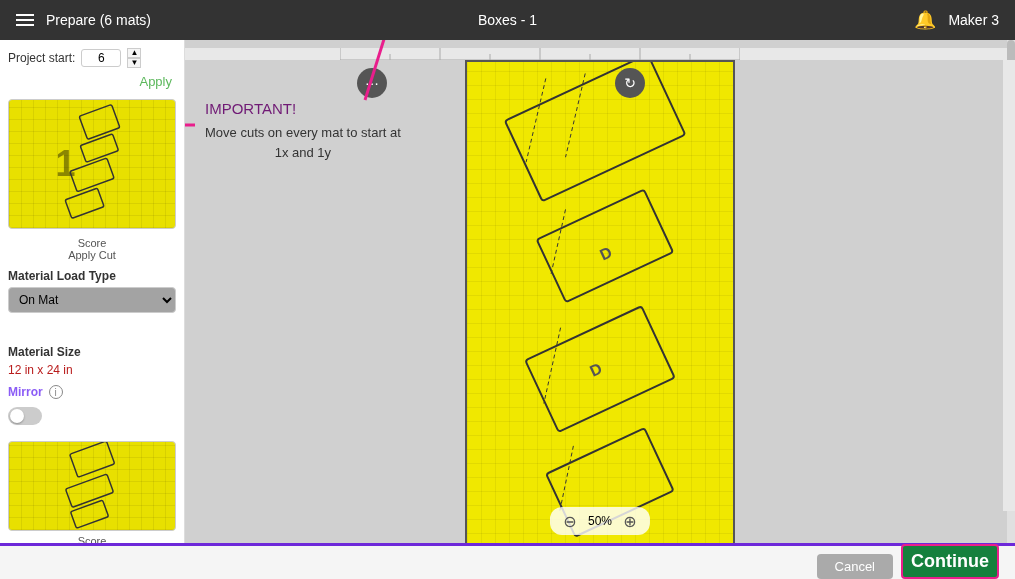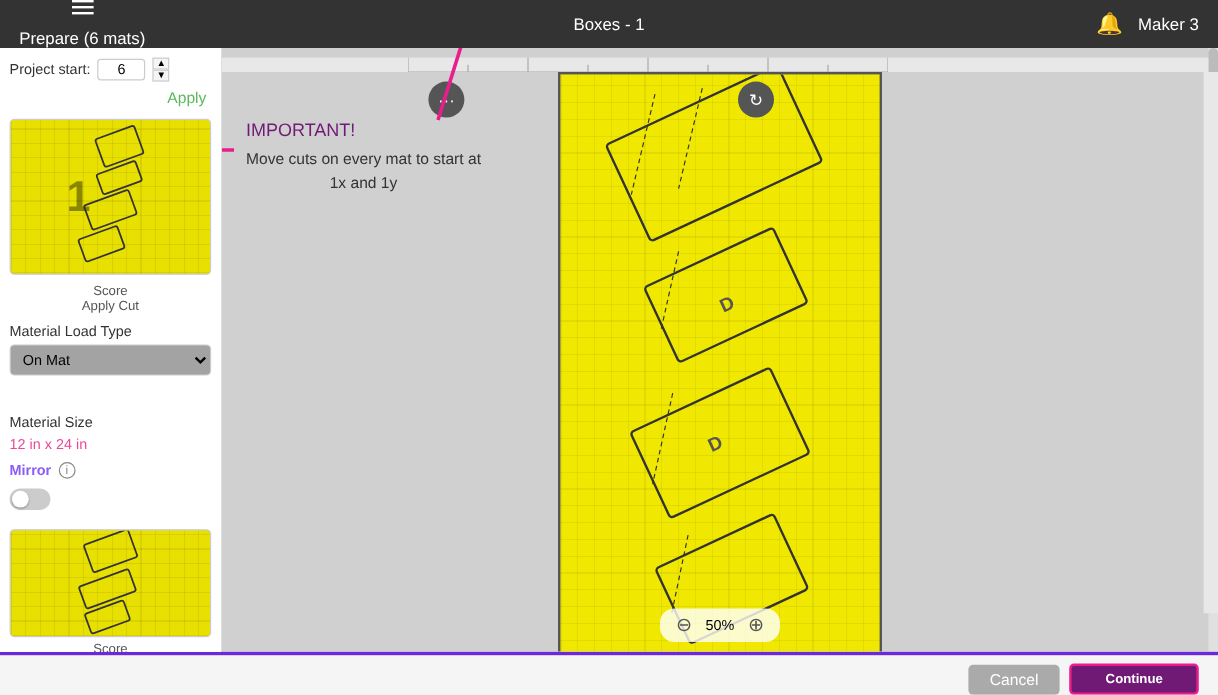--- a/index.html
+++ b/index.html
@@ -8,21 +8,21 @@
     
     .header {
       background: #333;
       color: white;
       height: 40px;
       display: flex;
       align-items: center;
       padding: 0 16px;
       justify-content: space-between;
     }
-    .header-left { display: flex; align-items: center; gap: 12px; flex-direction: column; }
+    .header-left { display: flex; align-items: center; gap: 12px; }
     .header-center { position: absolute; left: 50%; transform: translateX(-50%); font-size: 14px; color: white; }
     .header-right { display: flex; align-items: center; gap: 12px; font-size: 14px; }
     .hamburger-icon { display: flex; flex-direction: column; gap: 3px; cursor: pointer; }
     .hamburger-icon span { width: 18px; height: 2px; background: white; display: block; }
 
     
     .main { display: flex; height: calc(579px - 40px - 36px); }
 
     
     .sidebar {
@@ -97,31 +97,31 @@
       color: rgba(0,0,0,0.4);
     }
     .mat-pattern {
       position: absolute;
       top: 0; left: 0; right: 0; bottom: 0;
       background-image: repeating-linear-gradient(0deg, rgba(0,0,0,0.07) 0px, rgba(0,0,0,0.07) 1px, transparent 1px, transparent 12px),
                         repeating-linear-gradient(90deg, rgba(0,0,0,0.07) 0px, rgba(0,0,0,0.07) 1px, transparent 1px, transparent 12px);
     }
     .mat-label { font-size: 11px; color: #555; margin-bottom: 8px; text-align: center; }
 
-    .section-label { font-size: 12px; color: #333; font-weight: 400; margin: 8px 0 4px; }
+    .section-label { font-size: 12px; color: #333; font-weight: 700; margin: 8px 0 4px; }
     .material-load-select {
       width: 100%;
       border: 1px solid #ccc;
       border-radius: 4px;
       padding: 4px 6px;
       font-size: 12px;
       background: #a3a3a3;
       margin-bottom: 24px;
     }
-    .material-size-val { font-size: 12px; color: #ec4899; margin-bottom: 8px; }
+    .material-size-val { font-size: 12px; color: #b91c1c; margin-bottom: 8px; }
     .mirror-row { display: flex; align-items: center; gap: 6px; margin-bottom: 8px; }
     .mirror-label { font-size: 12px; color: #8b5cf6; font-weight: bold; }
     .info-icon {
       width: 14px; height: 14px;
       border: 1px solid #888;
       border-radius: 50%;
       display: inline-flex;
       align-items: center;
       justify-content: center;
       font-size: 10px;
@@ -244,26 +244,26 @@
     .cancel-btn {
       background: #aaa;
       color: white;
       border: none;
       border-radius: 4px;
       padding: 5px 18px;
       font-size: 13px;
       cursor: pointer;
     }
     .continue-btn {
-      background: #701a75;
+      background: #15803d;
       color: white;
       border: 2px solid #e91e8c;
       border-radius: 4px;
-      padding: 5px 28px;
-      font-size: 11px;
+      padding: 5px 8px;
+      font-size: 18px;
       cursor: pointer;
       font-weight: 600;
     }
 
     
     .scrollbar-track {
       position: absolute;
       right: 0;
       top: 0;
       width: 8px;

